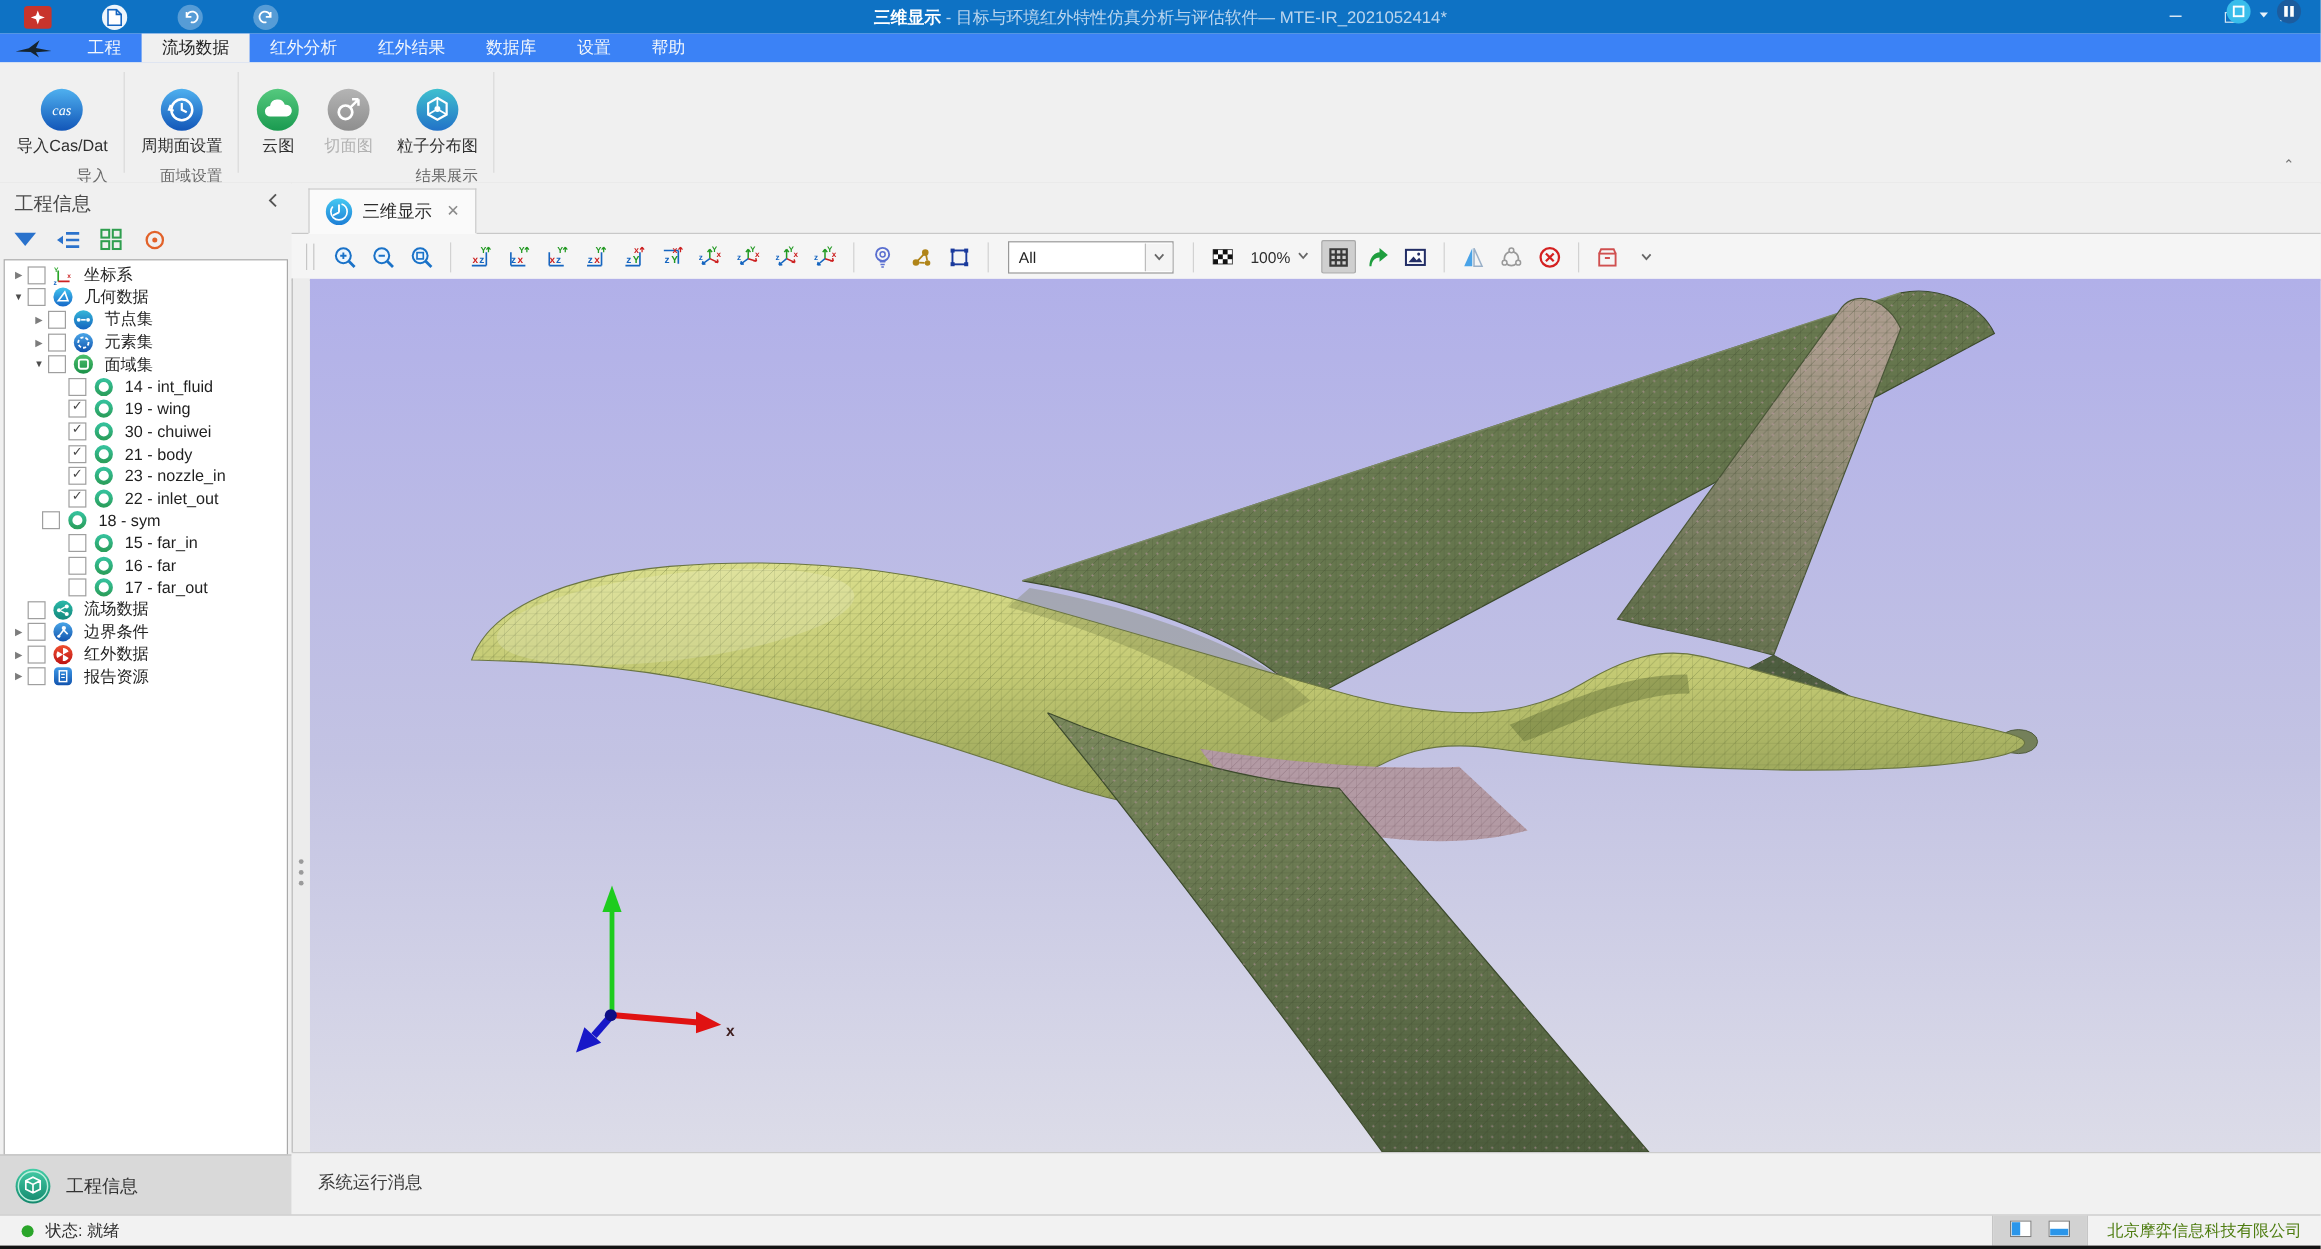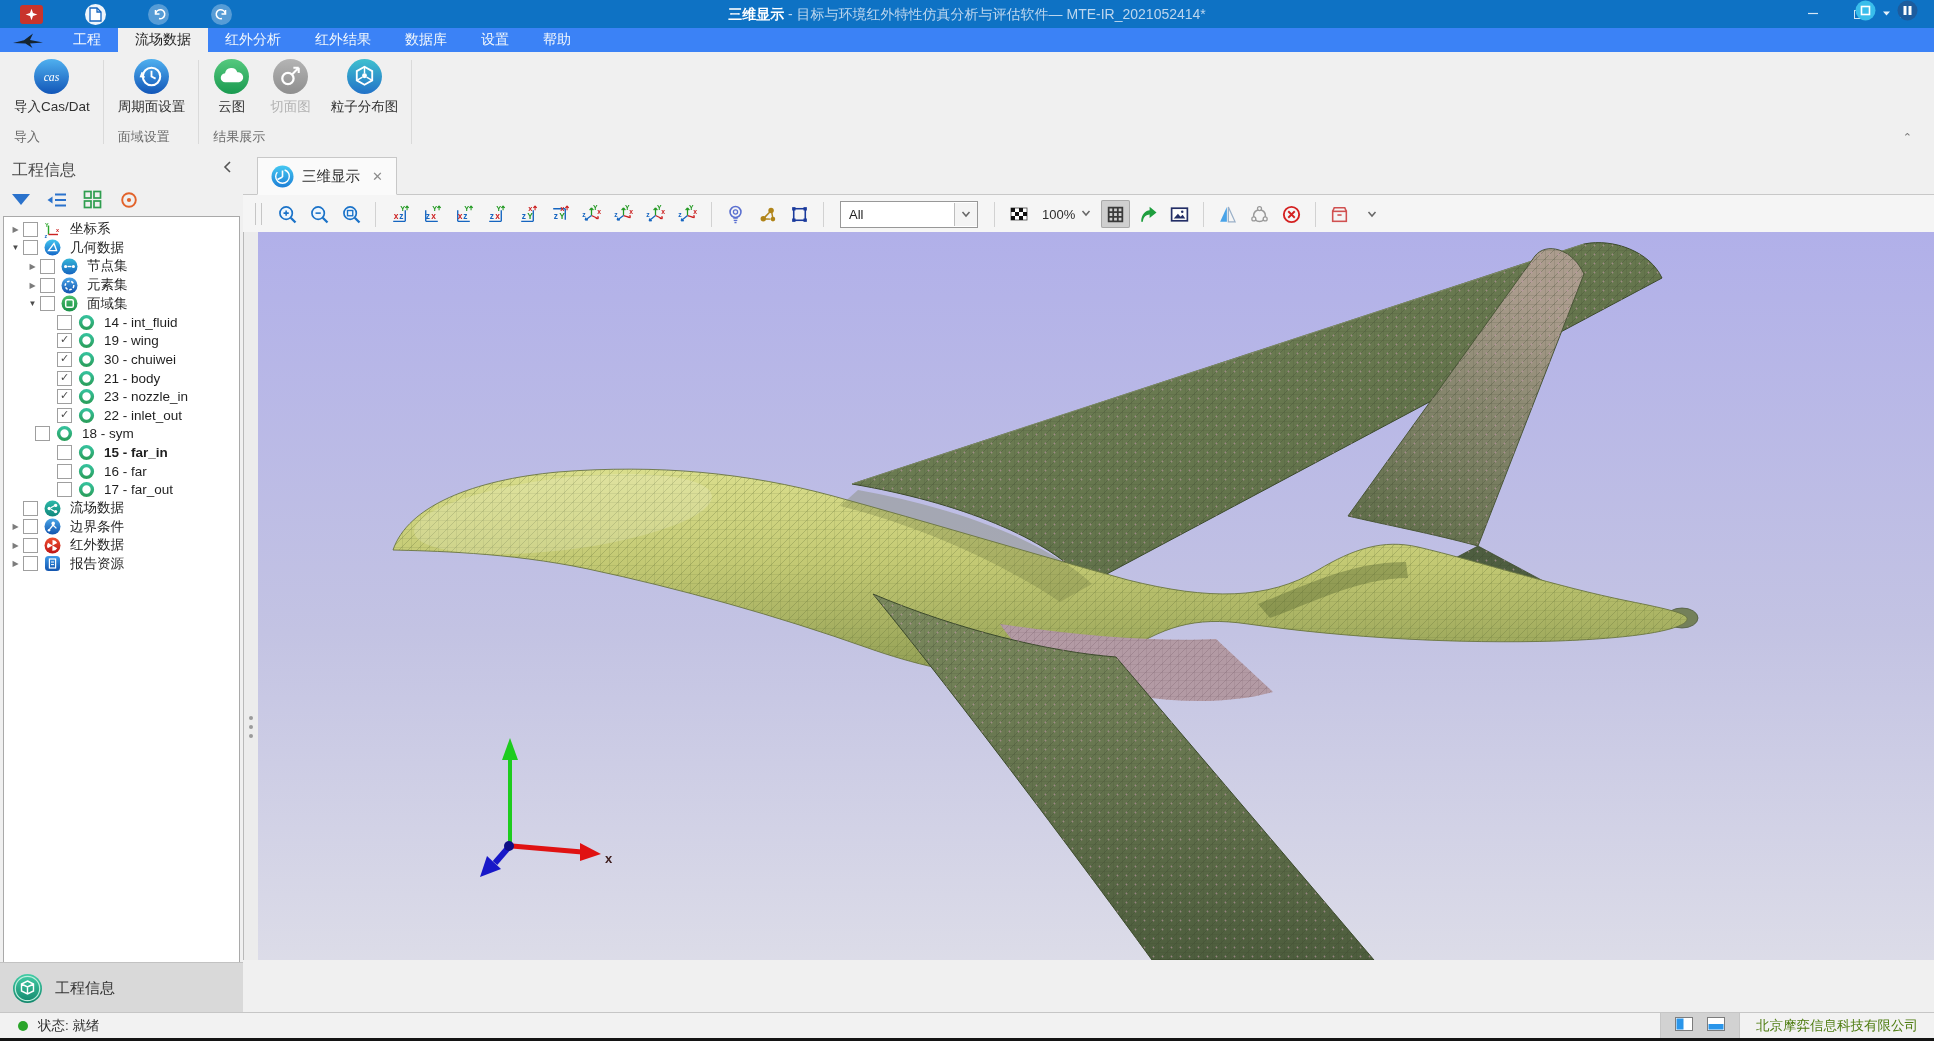--- a/index.html
+++ b/index.html
@@ -19,21 +19,21 @@
   .win-btn{width:46px;height:26px;display:flex;align-items:center;justify-content:center}
   
   .menubar{position:absolute;top:28px;left:0;right:0;height:24px;background:#3b82f6;display:flex;align-items:stretch}
   .menu-logo{width:56px;display:flex;align-items:center;justify-content:center}
   .menu-item{padding:0 17px;display:flex;align-items:center;color:#f2f7fc;font-size:14px;cursor:pointer}
   .menu-item.active{background:#f0f0f0;color:#1d1d1d}
   .menu-right{position:absolute;right:16px;top:1px;height:22px;display:flex;align-items:center;gap:6px}
   
   .ribbon{position:absolute;top:52px;left:0;right:0;height:100px;background:#f0f0f0;border-bottom:1px solid #d8d8d8}
   .rb-groups{display:flex;height:100%}
-  .rb-group{display:flex;flex-direction:column;align-items:flex-start;padding:4px 14px 0;position:relative}
+  .rb-group{display:flex;flex-direction:column;align-items:flex-end;padding:19px 14px 0;position:relative}
   .rb-group:after{content:"";position:absolute;right:0;top:8px;bottom:8px;width:1px;background:#dadada}
   .rb-buttons{display:flex;gap:20px;flex:1}
   .rb-btn{display:flex;flex-direction:column;align-items:center;cursor:pointer}
   .rb-icon{width:37px;height:37px;margin-top:2px}
   .rb-label{font-size:13.5px;color:#303030;margin-top:3px;white-space:nowrap}
   .rb-btn.disabled .rb-label{color:#b2b2b2}
   .rb-caption{font-size:13px;color:#6a6a6a;margin:7px 0 6px}
   .rb-chevron{position:absolute;right:22px;bottom:8px;color:#777;font-size:11px;cursor:pointer}
   
   .left-panel{position:absolute;top:152px;left:0;width:243px;bottom:28px;background:#f0f0f0}
@@ -470,21 +470,21 @@
             <defs>
               <linearGradient id="tR" x1="0" y1="0" x2="0" y2="1">
                 <stop offset="0" stop-color="#35c09a"></stop>
                 <stop offset="1" stop-color="#2ba05e"></stop>
               </linearGradient>
             </defs>
             <circle cx="8.5" cy="8.5" r="5.9" fill="none" stroke="url(#tR)" stroke-width="3.4"></circle>
           </svg></span>
         <span class="t-label">18 - sym</span>
       </div>
-      <div class="tree-row" style="padding-left: 39px; font-weight: bold;">
+      <div class="tree-row" style="padding-left: 39px;">
         <span class="exp"></span>
         <span class="cb"></span>
         <span class="t-icon"><svg width="17" height="17" viewBox="0 0 17 17">
             <defs>
               <linearGradient id="tR" x1="0" y1="0" x2="0" y2="1">
                 <stop offset="0" stop-color="#35c09a"></stop>
                 <stop offset="1" stop-color="#2ba05e"></stop>
               </linearGradient>
             </defs>
             <circle cx="8.5" cy="8.5" r="5.9" fill="none" stroke="url(#tR)" stroke-width="3.4"></circle>
@@ -941,20 +941,23 @@
           <polygon points="322,611 322,629 343,622" fill="#e01212"></polygon>
           <text x="347" y="631" font-size="13" font-weight="bold" fill="#402020" font-family="Liberation Sans, sans-serif">x</text>
           <line x1="250" y1="616" x2="237" y2="631" stroke="#1818c8" stroke-width="6"></line>
           <polygon points="229,624 243,637 222,645" fill="#1818c8"></polygon>
           <ellipse cx="251" cy="614" rx="5" ry="5" fill="#0e0e86"></ellipse>
         </g>
       </svg>
     </div>
   </div>
 
+  <div class="message-panel">
+    <span>系统运行消息</span>
+  </div>
 </div>
 
 <div class="status-bar">
   <span class="status-dot"></span>
   <span>状态: 就绪</span>
   <div class="sb-right">
     <div class="sb-sep"></div>
     <div class="sb-icons">
       <span>
         <svg width="18" height="14" viewBox="0 0 18 14">

